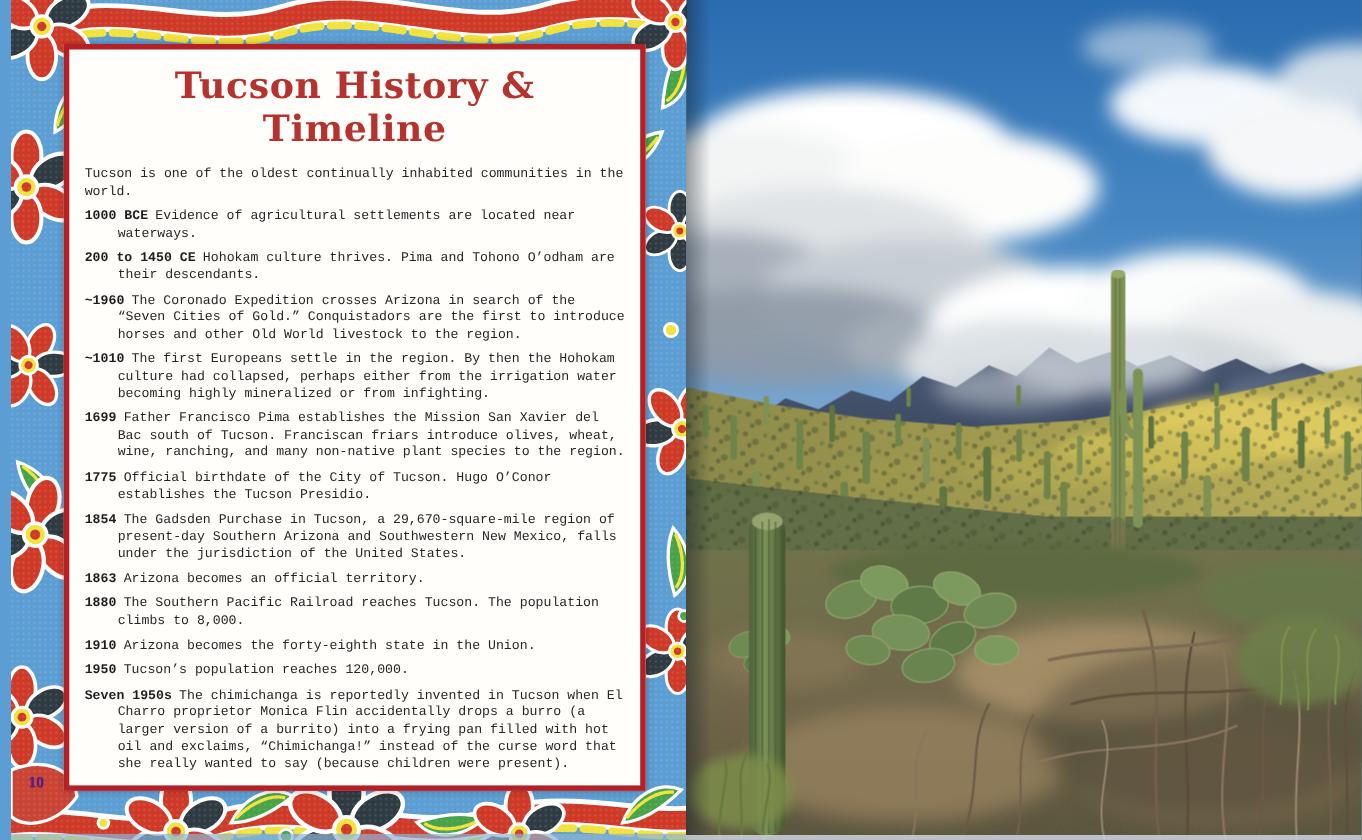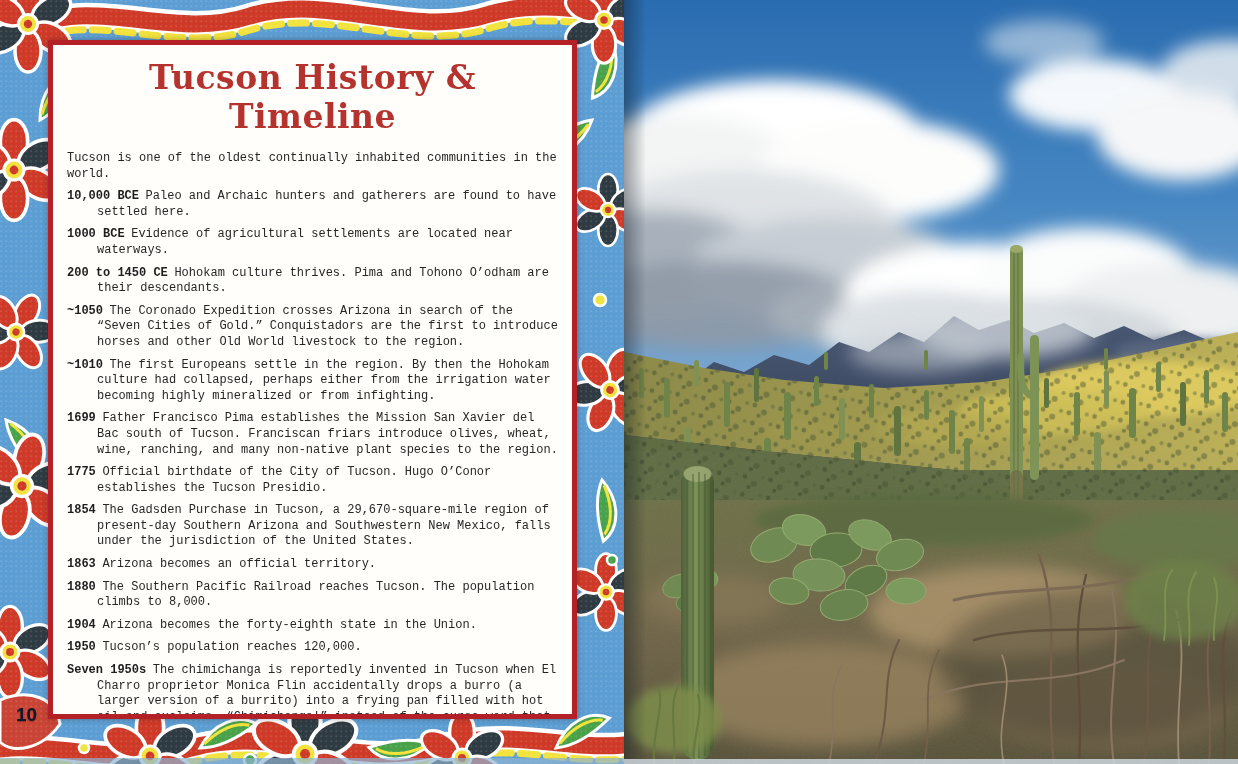--- a/index.html
+++ b/index.html
@@ -1,32 +1,32 @@
 <!DOCTYPE html>
 <html><head>
 <meta charset="utf-8">
 <style>
   html,body{margin:0;padding:0;background:#222;}
   *{box-sizing:border-box;}
   .spread{position:relative;width:1238px;height:764px;overflow:hidden;background:#5c9ed3;
           font-family:"DejaVu Serif","Liberation Serif",serif;}
   
-  .left-page{position:absolute;left:0;top:0;width:624px;height:764px;overflow:hidden;}
+  .left-page{position:absolute;left:10px;top:0;width:624px;height:764px;overflow:hidden;}
   .pattern-svg{position:absolute;left:0;top:0;width:624px;height:764px;display:block;}
   .content-box{position:absolute;left:48px;top:40px;width:529px;height:679px;
                background:#fffefb;border:5px solid #b32025;padding:4px 14px 10px 14px;
                overflow:hidden;box-shadow:0 0 6px rgba(40,20,20,.35);}
   .content-box h1{margin:9px 0 15px 0;text-align:center;color:#b5332e;
                   font-size:33px;font-weight:bold;letter-spacing:.5px;
                   font-family:"DejaVu Serif","Liberation Serif",serif;}
   .intro,.entry{margin:0 0 7px 0;color:#262626;font-size:12px;line-height:15.6px;font-family:Liberation Mono, monospace;}
   .entry{padding-left:30px;text-indent:-30px;}
   .entry .yr{font-weight:bold;margin-right:.55em;color:#1e1e1e;}
-  .page-num{position:absolute;left:16px;top:704px;color:#0f172a;font-weight:bold;
-            font-size:19px;font-family:Liberation Sans, sans-serif;
+  .page-num{position:absolute;left:16px;top:704px;color:#4c1d95;font-weight:bold;
+            font-size:14px;font-family:Liberation Serif, serif;
             text-shadow:0 1px 1px rgba(120,30,20,.6);z-index:4;}
   
   .photo{position:absolute;left:624px;top:0;width:614px;height:764px;overflow:hidden;}
   .photo svg{position:absolute;left:0;top:0;width:100%;height:100%;display:block;}
   .gutter{position:absolute;left:0;top:0;width:22px;height:100%;
           background:linear-gradient(90deg,rgba(15,25,35,.40),rgba(15,25,35,0));}
   .bottom-edge{position:absolute;left:0;bottom:0;width:100%;height:5px;
                background:#cdd6dd;opacity:.85;}
 </style>
 </head>
@@ -112,43 +112,42 @@
 
       <rect x="0" y="0" width="624" height="764" fill="url(#halftone)"></rect>
       <rect x="0" y="758" width="624" height="6" fill="#8fb3d1" opacity="0.7"></rect>
     </svg>
 
     <div class="content-box">
       <h1>Tucson History &amp; Timeline</h1>
       <p class="intro">Tucson is one of the oldest continually inhabited communities in the world.</p>
       <div class="timeline">
 
-          <p class="entry"><b class="yr">10,000 BCE</b><span>Paleo and Archaic hunters and gatherers are found to have settled here.</span></p>
 
           <p class="entry"><b class="yr">1000 BCE</b><span>Evidence of agricultural settlements are located near waterways.</span></p>
 
           <p class="entry"><b class="yr">200 to 1450 CE</b><span>Hohokam culture thrives. Pima and Tohono O’odham are their descendants.</span></p>
 
-          <p class="entry"><b class="yr">~1050</b><span>The Coronado Expedition crosses Arizona in search of the “Seven Cities of Gold.” Conquistadors are the first to introduce horses and other Old World livestock to the region.</span></p>
+          <p class="entry"><b class="yr">~1960</b><span>The Coronado Expedition crosses Arizona in search of the “Seven Cities of Gold.” Conquistadors are the first to introduce horses and other Old World livestock to the region.</span></p>
 
           <p class="entry"><b class="yr">~1010</b><span>The first Europeans settle in the region. By then the Hohokam culture had collapsed, perhaps either from the irrigation water becoming highly mineralized or from infighting.</span></p>
 
           <p class="entry"><b class="yr">1699</b><span>Father Francisco Pima establishes the Mission San Xavier del Bac south of Tucson. Franciscan friars introduce olives, wheat, wine, ranching, and many non-native plant species to the region.</span></p>
 
           <p class="entry"><b class="yr">1775</b><span>Official birthdate of the City of Tucson. Hugo O’Conor establishes the Tucson Presidio.</span></p>
 
 
           <p class="entry"><b class="yr">1854</b><span>The Gadsden Purchase in Tucson, a 29,670-square-mile region of present-day Southern Arizona and Southwestern New Mexico, falls under the jurisdiction of the United States.</span></p>
 
           <p class="entry"><b class="yr">1863</b><span>Arizona becomes an official territory.</span></p>
 
 
           <p class="entry"><b class="yr">1880</b><span>The Southern Pacific Railroad reaches Tucson. The population climbs to 8,000.</span></p>
 
-          <p class="entry"><b class="yr">1904</b><span>Arizona becomes the forty-eighth state in the Union.</span></p>
+          <p class="entry"><b class="yr">1910</b><span>Arizona becomes the forty-eighth state in the Union.</span></p>
 
           <p class="entry"><b class="yr">1950</b><span>Tucson’s population reaches 120,000.</span></p>
 
           <p class="entry"><b class="yr">Seven 1950s</b><span>The chimichanga is reportedly invented in Tucson when El Charro proprietor Monica Flin accidentally drops a burro (a larger version of a burrito) into a frying pan filled with hot oil and exclaims, “Chimichanga!” instead of the curse word that she really wanted to say (because children were present).</span></p>
 
         </div>
     </div>
 
     <div class="page-num">10</div>
   </div>

